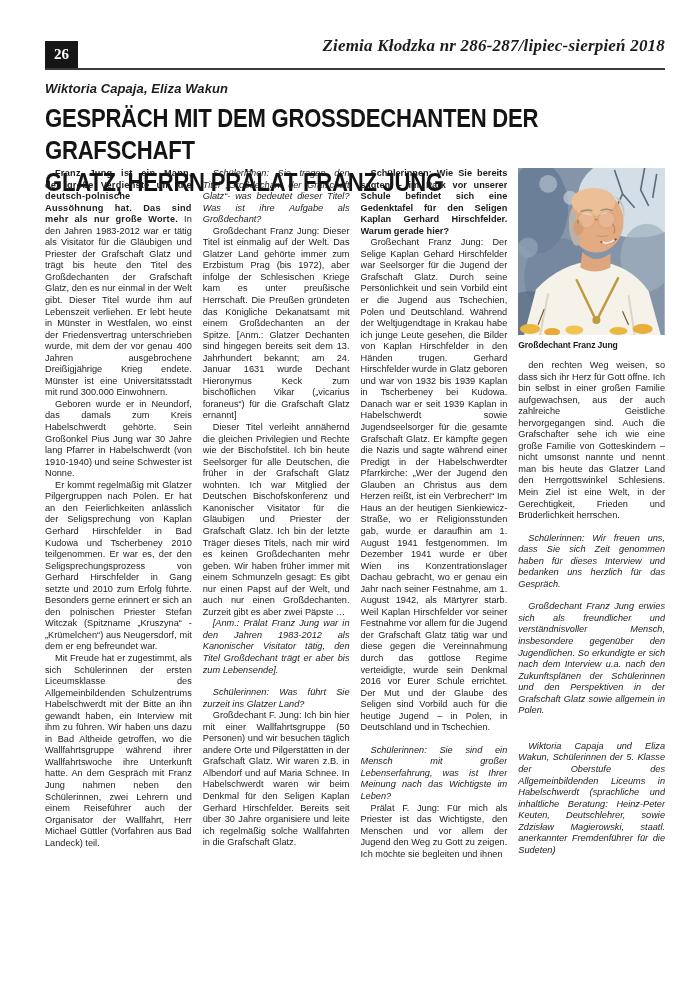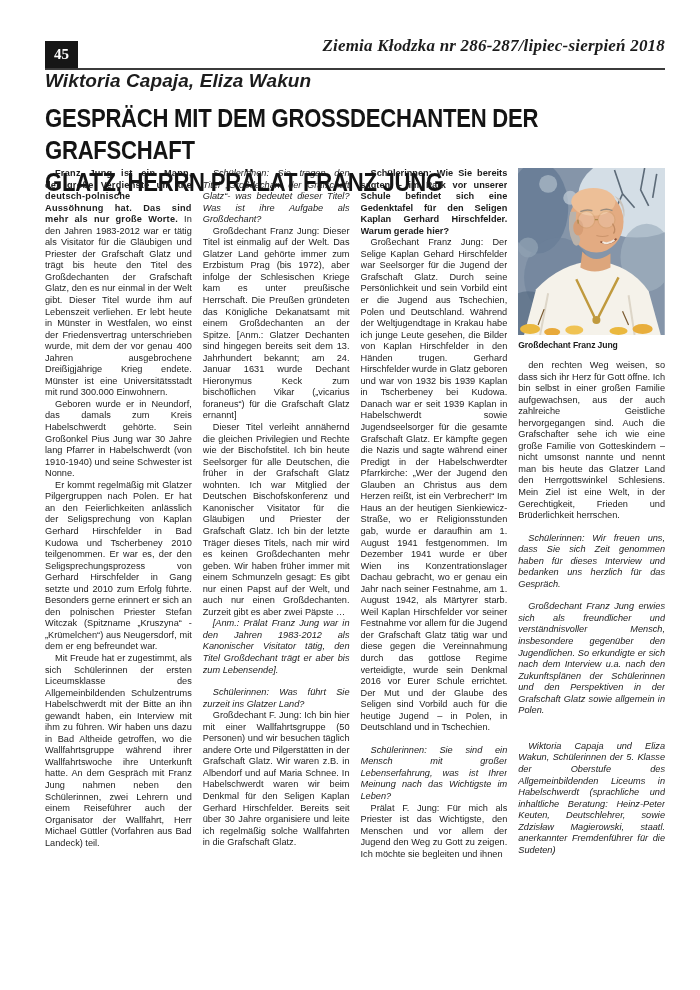--- a/index.html
+++ b/index.html
@@ -18,22 +18,22 @@
     background:#161616;color:#fff;font-family:"Liberation Serif",serif;
     font-weight:bold;font-size:15px;width:33px;height:27px;
     display:flex;align-items:center;justify-content:center;
   }
   .journal{
     font-family:"Liberation Serif",serif;font-style:italic;font-weight:bold;
     font-size:17px;padding-bottom:12px;letter-spacing:0.2px;
   }
   
   .byline{
-    position:absolute;left:45px;top:70px;font-weight:bold;font-style:italic;
-    font-size:19px;letter-spacing:0.1px;
+    position:absolute;left:45px;top:81px;font-weight:bold;font-style:italic;
+    font-size:13px;letter-spacing:0.1px;
   }
   .title{
     position:absolute;left:45px;top:102px;width:730px;
     font-weight:bold;font-size:26px;line-height:32px;letter-spacing:-0.3px;
     transform:scaleX(0.85);transform-origin:left top;color:#141414;
   }
   
   .columns{
     position:absolute;left:45px;top:168px;width:620px;height:765px;
     display:flex;gap:11px;
@@ -57,21 +57,21 @@
   figcaption{
     font-size:8.6px;font-weight:bold;margin-top:5px;letter-spacing:-0.1px;
   }
 </style>
 </head>
 <body>
 
 <div class="page">
 
   <div class="header">
-    <div class="pagenum">45</div>
+    <div class="pagenum">26</div>
     <div class="journal">Ziemia Kłodzka nr 286-287/lipiec-sierpień 2018</div>
   </div>
 
   <div class="byline">Wiktoria Capaja, Eliza Wakun</div>
 
   <div class="title">
     <div>GESPRÄCH MIT DEM GROSSDECHANTEN DER GRAFSCHAFT</div>
     <div>GLATZ, HERRN PRÄLAT FRANZ JUNG</div>
   </div>
 

